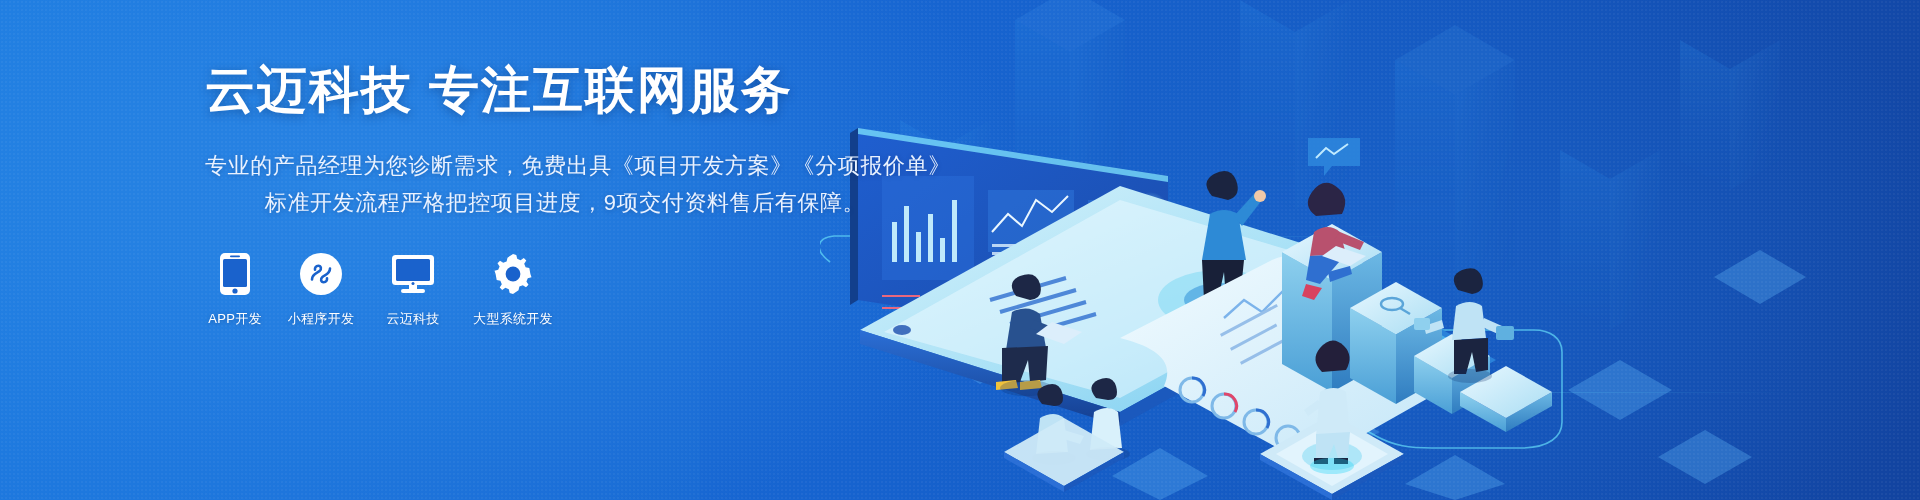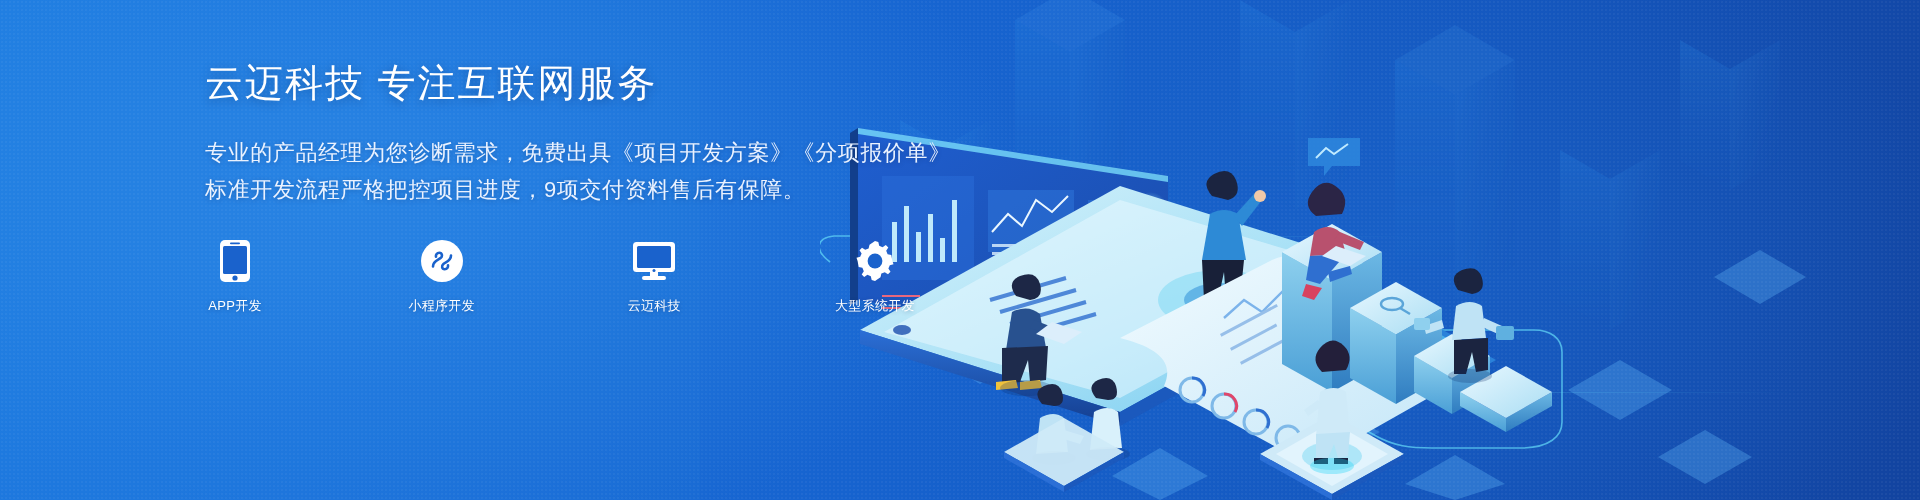--- a/index.html
+++ b/index.html
@@ -26,35 +26,35 @@
     opacity:.75;
   }
   .bg-svg { position:absolute; inset:0; width:1920px; height:500px; }
 
   
   .content {
     position:absolute; left:205px; top:62px; width:720px;
     z-index:6;
   }
   .headline {
-    font-size:38px; font-weight:normal; color:#ffffff;
+    font-size:50px; font-weight:bold; color:#ffffff;
     letter-spacing:2px; line-height:1.12;
     text-shadow:0 2px 10px rgba(4,32,80,.35);
     white-space:nowrap;
   }
   .subtitle { margin-top:29px; }
   .sub-line {
     font-size:22px; color:#eaf2ff; line-height:37px;
     letter-spacing:.6px; white-space:nowrap;
     text-shadow:0 1px 5px rgba(4,32,80,.28);
+    text-align:center;
   }
   .services {
     margin-top:30px; display:flex; align-items:flex-start;
-    gap:36px;
-    justify-content:space-between;
+    gap:14px;
   }
   .service {
     width:72px; display:flex; flex-direction:column; align-items:center;
     cursor:pointer;
   }
   .service .ico {
     width:46px; height:46px; display:flex; align-items:center; justify-content:center;
   }
   .service .ico svg { display:block; }
   .service .lbl {

